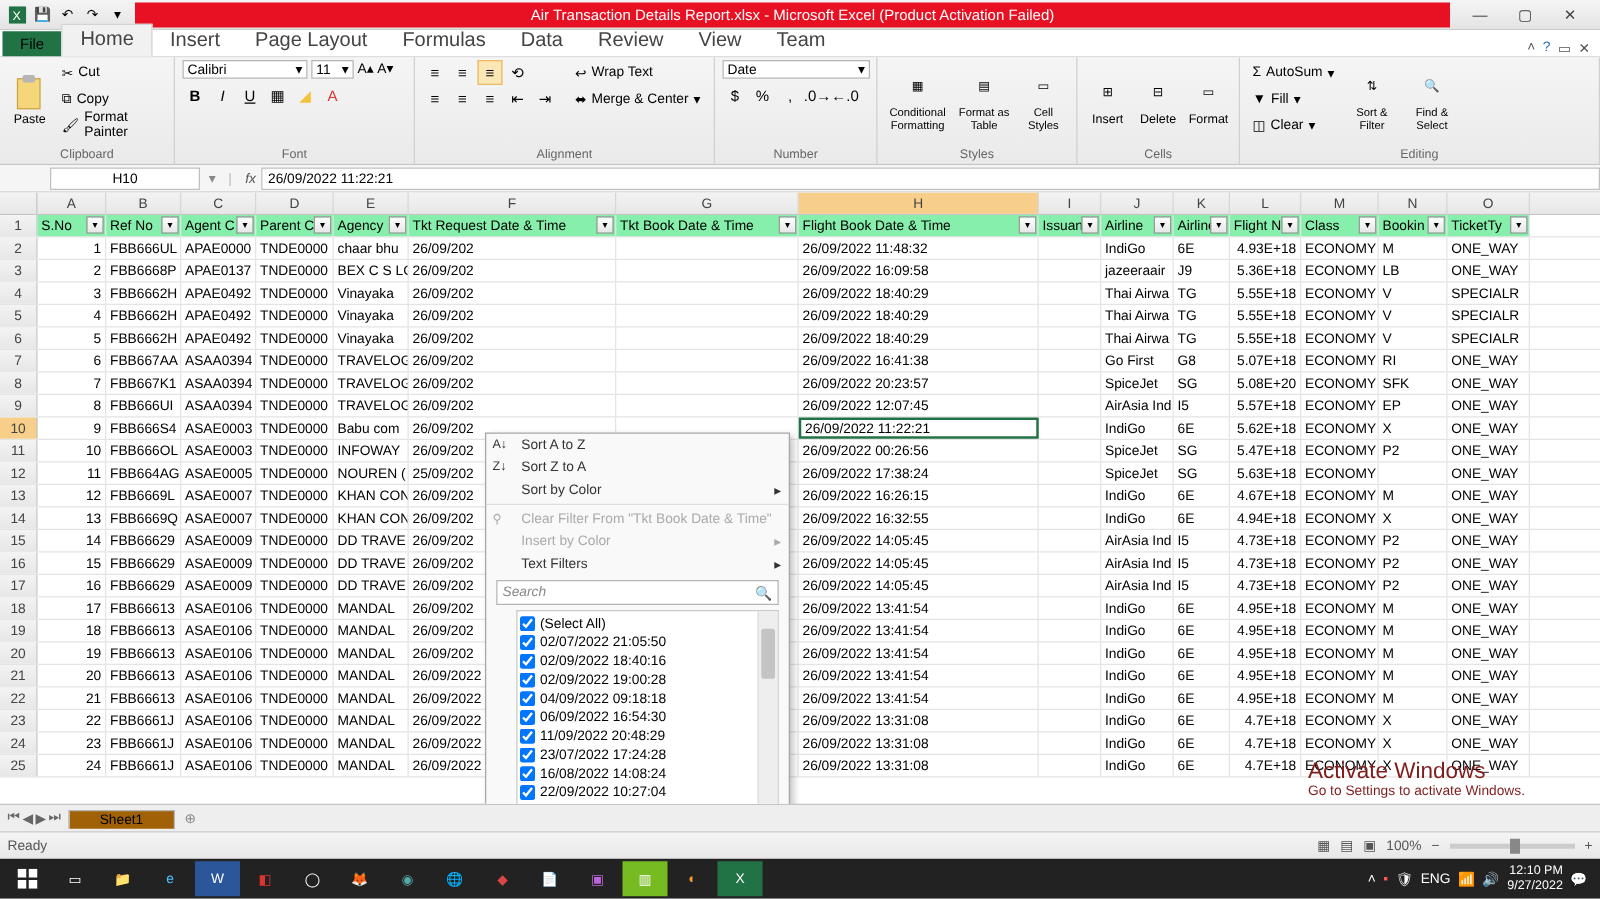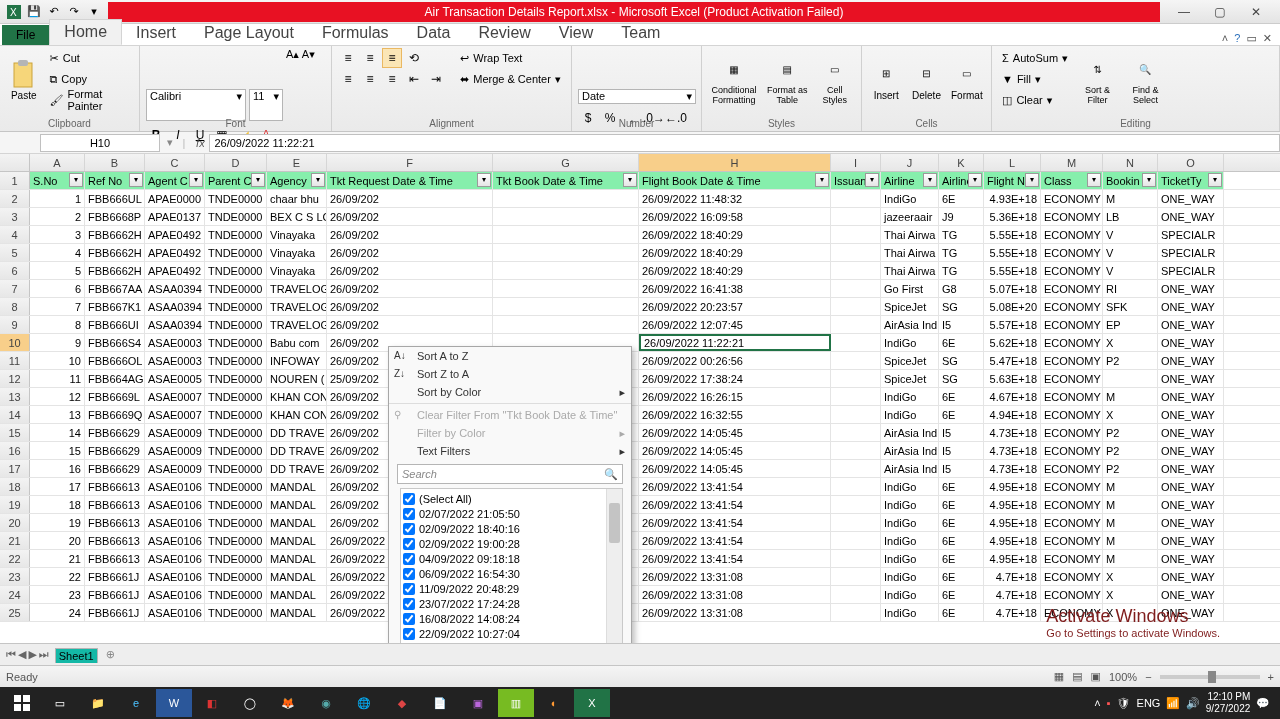--- a/index.html
+++ b/index.html
@@ -23,21 +23,21 @@
 
 .ribbon { height: 86px; background:linear-gradient(#f5f5f5,#eaeaea); border-bottom:1px solid #c5c5c5; display:flex; }
 .rgroup { border-right:1px solid #d0d0d0; padding:2px 6px 0; display:flex; flex-direction:column; justify-content:space-between; }
 .rgroup-label { text-align:center; font-size:10px; color:#666; padding:1px 0 2px; }
 .rgbody { display:flex; gap:4px; align-items:flex-start; height:66px; }
 .big-btn { display:flex; flex-direction:column; align-items:center; justify-content:center; width:40px; height:64px; font-size:10px; gap:2px; }
 .big-btn .ico { width:28px; height:28px; }
 .stack { display:flex; flex-direction:column; gap:1px; }
 .small-btn { display:flex; align-items:center; gap:4px; font-size:11px; height:20px; padding:0 4px; }
 .ico { display:inline-flex; align-items:center; justify-content:center; }
-.font-sel { border:1px solid #b5b5b5; background:#fff; height:32px; font-size:11px; padding:0 3px; display:flex; align-items:flex-start; justify-content:space-between;margin-top:41px; }
+.font-sel { border:1px solid #b5b5b5; background:#fff; height:15px; font-size:11px; padding:0 3px; display:flex; align-items:flex-end; justify-content:space-between; }
 .icon-row { display:flex; gap:2px; }
 .icon-row .sq { width:20px; height:20px; border:1px solid transparent; display:flex; align-items:center; justify-content:center; font-size:12px; }
 .sq.sel { background:#fbe6b6; border-color:#eab862; }
 
 
 .namebox-row { height:22px; border-bottom:1px solid #d4d4d4; display:flex; align-items:center; background:#f5f5f5; }
 .namebox { width:120px; border:1px solid #c0c0c0; height:18px; margin:0 3px 0 40px; background:#fff; padding:0 4px; font-size:11px; display:flex; align-items:center; justify-content:center;}
 .fx { width:18px; font-style:italic; text-align:center; color:#555; }
 .formula { flex:1; border:1px solid #c0c0c0; height:18px; background:#fff; padding:0 4px; font-size:11px; display:flex; align-items:center;}
 
@@ -64,31 +64,31 @@
 
 
 .filter-pop { position:absolute; left:388px; top:192px; width:244px; background:#f9f9f9; border:1px solid #a7a7a7; box-shadow:3px 3px 6px rgba(0,0,0,.25); z-index:50; font-size:11px; }
 .filter-pop .menu-item { padding:3px 8px 3px 28px; position:relative; color:#333; }
 .filter-pop .menu-item.disabled { color:#aaa; }
 .filter-pop .menu-item .arr { position:absolute; right:6px; }
 .filter-pop .menu-item .lico { position:absolute; left:5px; font-size:10px; }
 .filter-pop hr { border:none; border-top:1px solid #ddd; margin:2px 0; }
 .search-box { margin:4px 8px; border:1px solid #b5b5b5; background:#fff; height:20px; display:flex; align-items:center; padding:0 4px; color:#888; font-style:italic; }
 .search-box .mag { margin-left:auto; color:#5b8ec1; font-style:normal; }
-.checklist { margin:2px 8px 4px 11px; border:1px solid #c9c9c9; background:#fff; height:184px; overflow:hidden; position:relative; }
+.checklist { margin:2px 8px 4px 24px; border:1px solid #c9c9c9; background:#fff; height:184px; overflow:hidden; position:relative; }
 .checklist-inner { padding:2px; }
 .check-row { display:flex; align-items:center; gap:4px; font-size:11px; height:15px; }
 .check-row input { width:12px; height:12px; }
 .checklist .sb { position:absolute; right:0; top:0; bottom:0; width:16px; background:#eee; border-left:1px solid #ddd; }
 .checklist .sb .thumb { position:absolute; top:14px; height:40px; left:2px; right:2px; background:#c4c4c4; border-radius:2px; }
 
 
 .sheet-tabs { height:22px; background:#eee; border-top:1px solid #c5c5c5; display:flex; align-items:center; font-size:11px; }
 .tab-nav { display:flex; gap:2px; padding:0 6px; color:#666; }
-.sheet-tab { background:#14b8a6; border:1px solid #b5b5b5; border-bottom:none; padding:1px 3px; margin-top:2px;text-align:right; }
+.sheet-tab { background:#a16207; border:1px solid #b5b5b5; border-bottom:none; padding:1px 24px; margin-top:2px;text-align:right; }
 .status { height:22px; background:linear-gradient(#f5f5f5,#e7e7e7); border-top:1px solid #c5c5c5; display:flex; align-items:center; font-size:11px; padding:0 6px; color:#555; }
 .status .right { margin-left:auto; display:flex; align-items:center; gap:8px; }
 .zoom-slider { width:100px; height:4px; background:#ccc; position:relative; }
 .zoom-slider .knob { position:absolute; left:48px; top:-4px; width:8px; height:12px; background:#888; }
 
 
 .taskbar { height:32px; background:#222; display:flex; align-items:center; color:#fff; font-size:11px; padding:0 4px; }
 .task-item { width:36px; height:28px; display:flex; align-items:center; justify-content:center; margin-right:2px; }
 .tray { margin-left:auto; display:flex; align-items:center; gap:6px; padding-right:6px; }
 .clock { text-align:right; line-height:12px; font-size:10px; }
@@ -798,21 +798,21 @@
         <div class="cell cO">ONE_WAY</div>
       </div>
     </div>
 
   <div class="filter-pop">
     <div class="menu-item"><span class="lico">A↓</span><span>Sort A to Z</span></div>
     <div class="menu-item"><span class="lico">Z↓</span><span>Sort Z to A</span></div>
     <div class="menu-item"><span>Sort by Color</span><span class="arr">▸</span></div>
     <hr>
     <div class="menu-item disabled"><span class="lico">⚲</span><span>Clear Filter From "Tkt Book Date &amp; Time"</span></div>
-    <div class="menu-item disabled"><span>Filter by Color</span><span class="arr">▸</span></div>
+    <div class="menu-item disabled"><span>Insert by Color</span><span class="arr">▸</span></div>
     <div class="menu-item"><span>Text Filters</span><span class="arr">▸</span></div>
     <div class="search-box">
         <span>Search</span>
         <span class="mag">🔍</span>
       </div>
     <div class="checklist">
       <div class="checklist-inner" id="checklist">
           <div class="check-row">
             <input type="checkbox" checked="" style="">
             <span>(Select All)</span>

